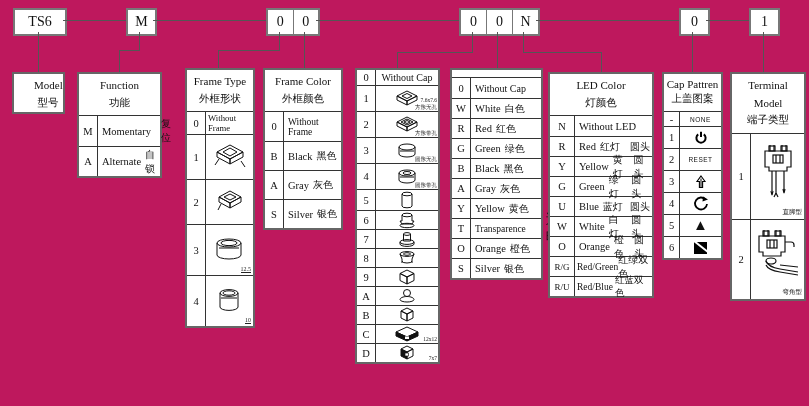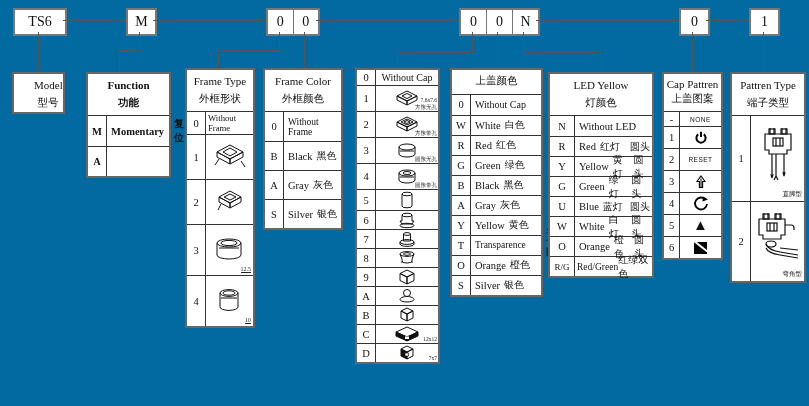--- a/index.html
+++ b/index.html
@@ -1,16 +1,16 @@
 <!DOCTYPE html>
 <html><head>
 <meta charset="utf-8">
 <style>
   html,body{margin:0;padding:0;background:#fff;}
-  .stage{position:relative;width:809px;height:406px;background:#0369a1;
+  .stage{position:relative;width:809px;height:406px;background:#be185d;
          font-family:"Liberation Serif", serif;color:#111;overflow:hidden;}
   
   .pnbox{position:absolute;top:8px;height:24px;border:2px solid #777;background:#fff;
          display:flex;align-items:center;}
   .pncell{flex:1;display:flex;align-items:center;justify-content:center;
           font-size:14px;height:100%;}
   .pncell + .pncell{border-left:1px solid #777;}
   
   .vl,.hl{position:absolute;background:#555;}
   .vl{width:1px;}
@@ -97,34 +97,38 @@
   <div class="vl" style="left:692px;top:32px;height:40px;"></div>
   <div class="vl" style="left:763px;top:32px;height:40px;"></div>
 
   <div class="tbl" style="left:12px;top:72px;width:53px;height:42px;">
     <div class="th" style="border-bottom:none;padding-left:20px;">
       <div>Model</div>
       <div class="zh">型号</div>
     </div>
   </div>
 
-  <div class="tbl" style="left:86px;top:72px;width:85px;font-weight:bold;">
+  <div class="tbl" style="left:77px;top:72px;width:85px;">
     <div class="th">
       <div>Function</div>
       <div class="zh">功能</div>
     </div>
     <div class="row" style="height:30px;">
       <div class="code">M</div>
       <div class="lbl" style="gap:10px;">
           <span>Momentary</span>
           <span class="zh">复位</span>
         </div>
     </div>
     <div class="row" style="height:30px;">
       <div class="code">A</div>
+      <div class="lbl" style="gap:4px;">
+          <span>Alternate</span>
+          <span class="zh">自锁</span>
+        </div>
     </div>
   </div>
 
   <div class="tbl" style="left:185px;top:68px;width:70px;">
     <div class="th">
       <div>Frame Type</div>
       <div class="zh">外框形状</div>
     </div>
     <div class="row" style="height:22px;">
       <div class="code">0</div>
@@ -390,21 +394,20 @@
               <rect x="7" y="8" width="3.5" height="3" fill="#fff" stroke="#111" stroke-width="0.7"></rect>
             </g>
         </svg>
         <span class="note"><span>7x7</span></span>
       </div>
     </div>
   </div>
 
   <div class="tbl" style="left:450px;top:68px;width:93px;">
     <div class="th">
-      <div class="zh">上盖颜色</div>
     </div>
     <div class="row" style="height:20px;">
       <div class="code">0</div>
       <div class="lbl" style="font-size:10px;">Without Cap</div>
     </div>
     <div class="row" style="height:20px;">
       <div class="code">W</div>
       <div class="lbl">
           <span>White</span>
           <span class="zh">白色</span>
@@ -463,21 +466,21 @@
       <div class="code">S</div>
       <div class="lbl">
           <span>Silver</span>
           <span class="zh">银色</span>
         </div>
     </div>
   </div>
 
   <div class="tbl" style="left:548px;top:72px;width:106px;">
     <div class="th">
-      <div>LED Yellow</div>
+      <div>LED Color</div>
       <div class="zh">灯颜色</div>
     </div>
     <div class="row" style="height:20px;">
       <div class="code" style="flex-basis:24px;width:24px;">N</div>
       <div class="lbl">Without LED</div>
     </div>
     <div class="row" style="height:20px;">
       <div class="code" style="flex-basis:24px;width:24px;">R</div>
       <div class="lbl">
           <span>Red</span>
@@ -525,20 +528,27 @@
           <span class="shape">圆头</span>
         </div>
     </div>
     <div class="row" style="height:20px;">
       <div class="code" style="flex-basis:24px;width:24px;font-size:9px;">R/G</div>
       <div class="lbl" style="gap:0;font-size:9.5px;padding-left:2px;">
           <span>Red/Green</span>
           <span class="zh" style="font-size:10px;">红绿双色</span>
         </div>
     </div>
+    <div class="row" style="height:20px;">
+      <div class="code" style="flex-basis:24px;width:24px;font-size:9px;">R/U</div>
+      <div class="lbl" style="gap:2px;font-size:9.5px;padding-left:2px;">
+          <span>Red/Blue</span>
+          <span class="zh" style="font-size:9.5px;">红蓝双色</span>
+        </div>
+    </div>
   </div>
 
   <div class="tbl" style="left:662px;top:72px;width:61px;">
     <div class="th" style="line-height:1.4;">
       <div>Cap Pattren</div>
       <div class="zh">上盖图案</div>
     </div>
     <div class="row" style="height:14px;">
       <div class="code" style="flex-basis:15px;width:15px;">-</div>
       <div class="lbl center tiny">NONE</div>
@@ -583,21 +593,21 @@
     <div class="row" style="height:22px;">
       <div class="code" style="flex-basis:15px;width:15px;">6</div>
       <div class="lbl center">
           <span class="sqdiag"></span>
         </div>
     </div>
   </div>
 
   <div class="tbl" style="left:730px;top:72px;width:76px;">
     <div class="th">
-      <div>Pattren Type</div>
+      <div>Terminal Model</div>
       <div class="zh">端子类型</div>
     </div>
     <div class="row" style="height:85px;">
       <div class="code">1</div>
       <div class="drawcell">
         <svg width="42" height="66" viewBox="0 0 42 66">
           <g fill="none" stroke="#111" stroke-width="1.2">
             <path d="M13 2 v6 m4 -6 v6 M25 2 v6 m4 -6 v6"></path>
             <rect x="12" y="3" width="6" height="5"></rect>
               <rect x="24" y="3" width="6" height="5"></rect>

